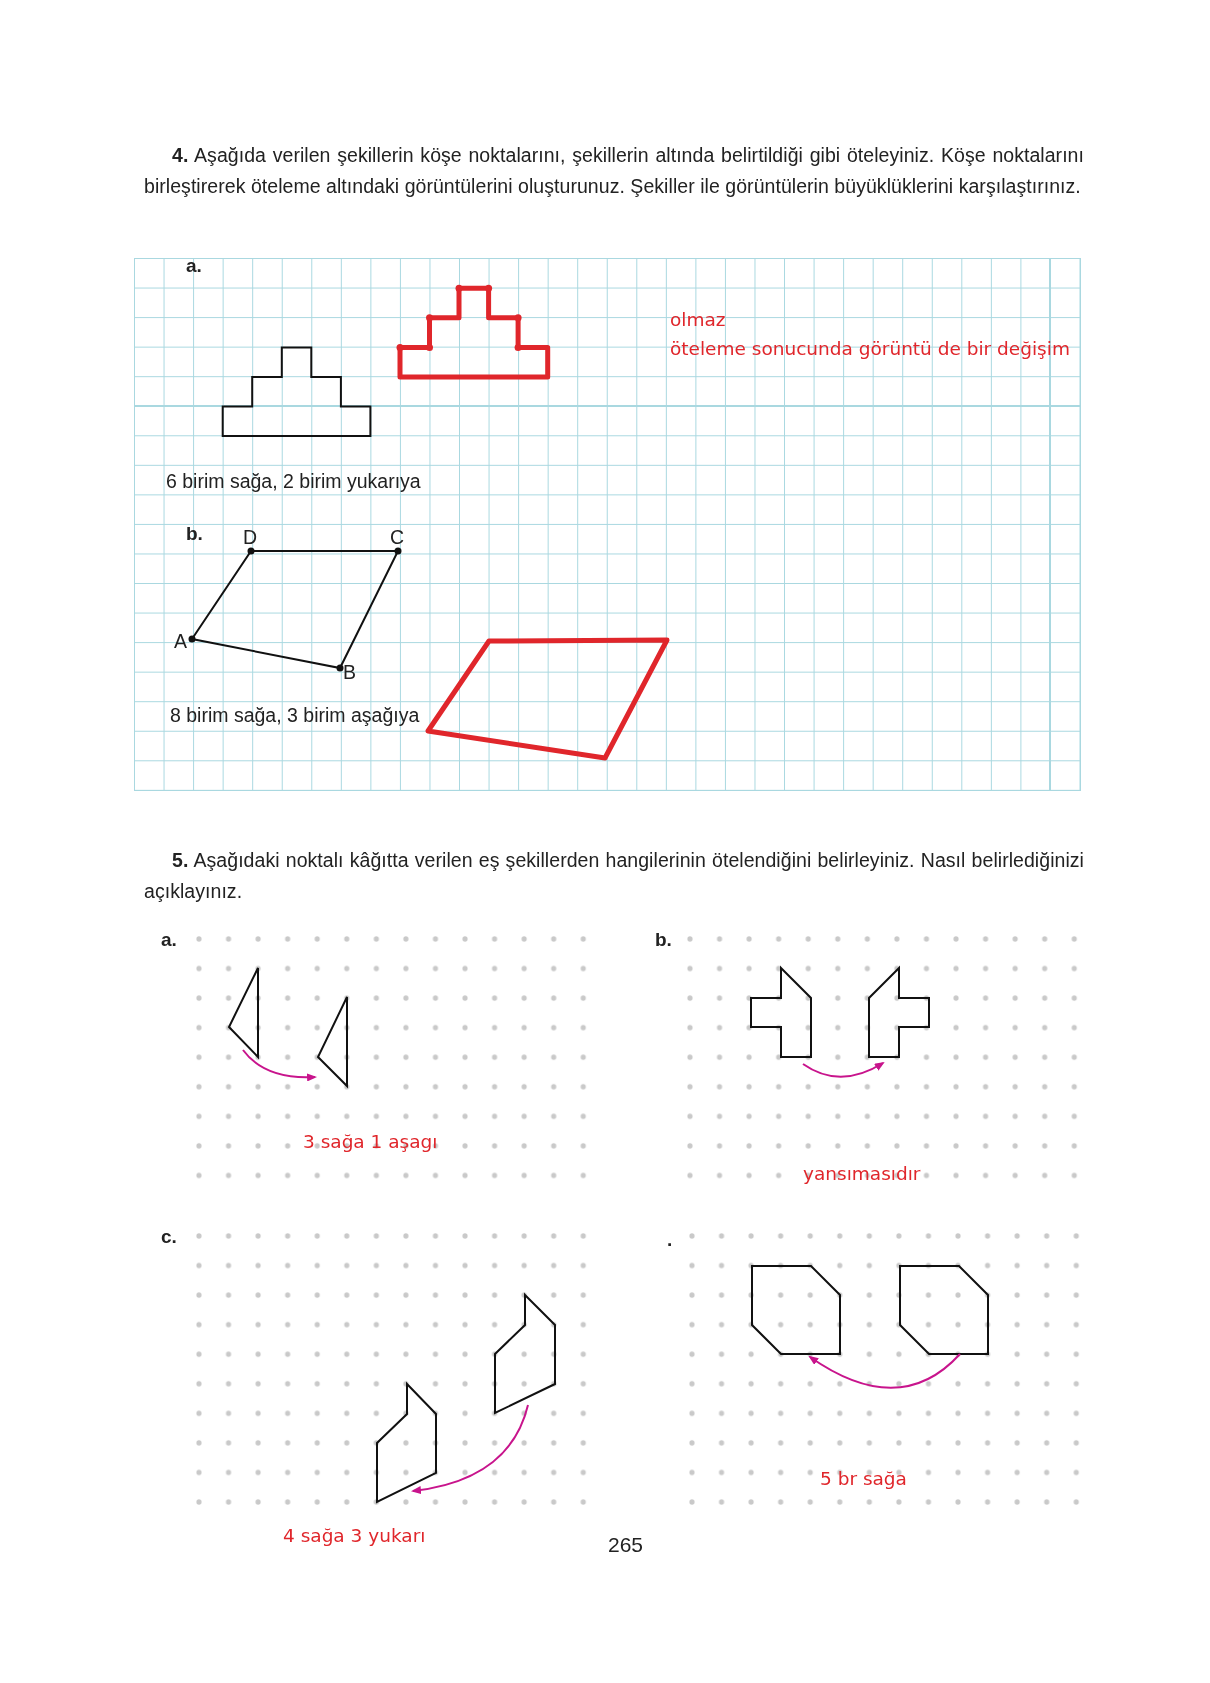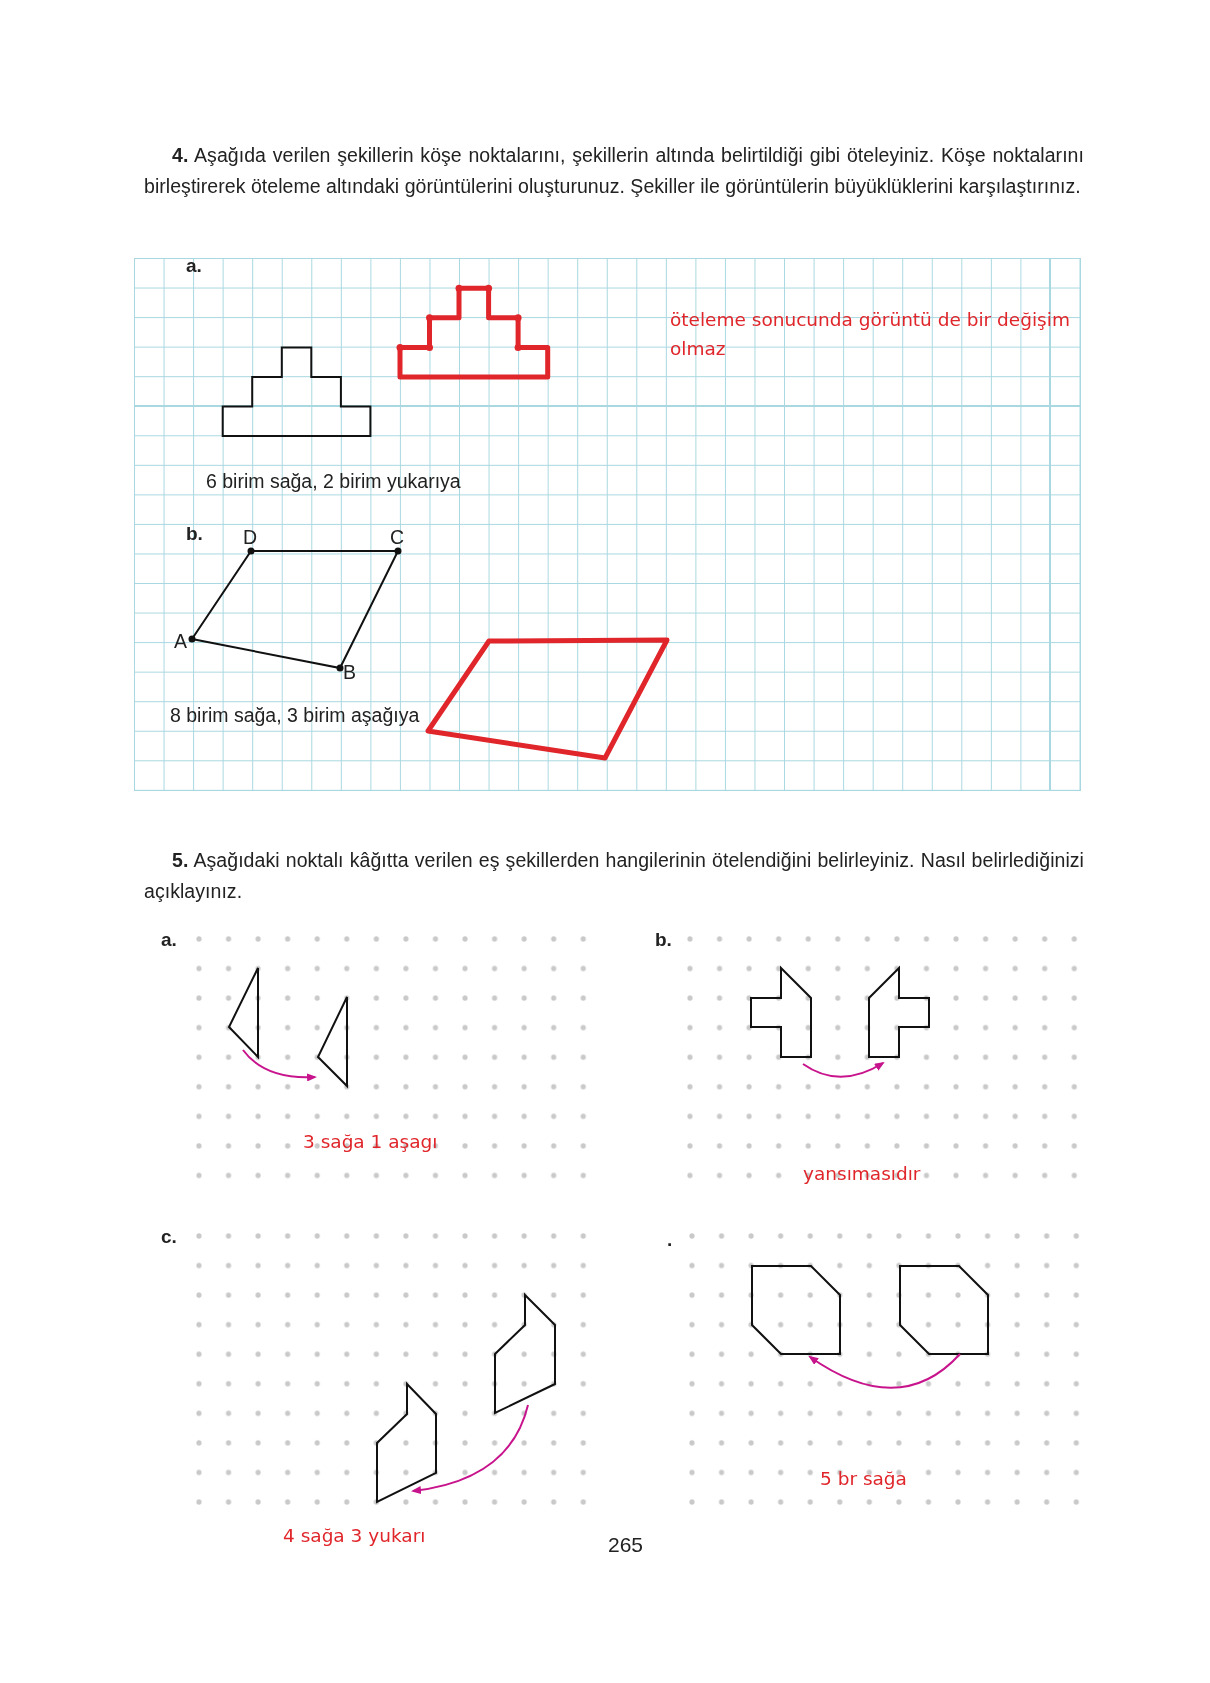--- a/index.html
+++ b/index.html
@@ -31,24 +31,24 @@
   <span>Aşağıda verilen şekillerin köşe noktalarını, şekillerin altında belirtildiği gibi öteleyiniz. Köşe noktalarını birleştirerek öteleme altındaki görüntülerini oluşturunuz. Şekiller ile görüntülerin büyüklüklerini karşılaştırınız.</span>
 </div>
 
 <div class="grid"></div>
 
 <div class="abs" style="left:134px;top:405px;width:946px;height:2px;background:#a9d8e0;"></div>
 <div class="abs" style="left:1049px;top:258px;width:2px;height:532px;background:#a9d8e0;"></div>
 
 <div class="label-bold" style="left:186px;top:255px;">a.</div>
 <div class="red-note" style="left:670px;top:305px;line-height:29px;">
+  <div>olmaz</div>
   <div>öteleme sonucunda görüntü de bir değişim</div>
-  <div>olmaz</div>
 </div>
-<div class="label-plain" style="left:166px;top:470px;margin-left:40px;">6 birim sağa, 2 birim yukarıya</div>
+<div class="label-plain" style="left:166px;top:470px;">6 birim sağa, 2 birim yukarıya</div>
 
 <div class="label-bold" style="left:186px;top:523px;">b.</div>
 <div class="label-plain" style="left:243px;top:526px;">D</div>
 <div class="label-plain" style="left:390px;top:526px;">C</div>
 <div class="label-plain" style="left:174px;top:630px;">A</div>
 <div class="label-plain" style="left:343px;top:661px;">B</div>
 <div class="label-plain" style="left:170px;top:704px;">8 birim sağa, 3 birim aşağıya</div>
 
 <svg class="overlay" width="1210" height="1683">
 

